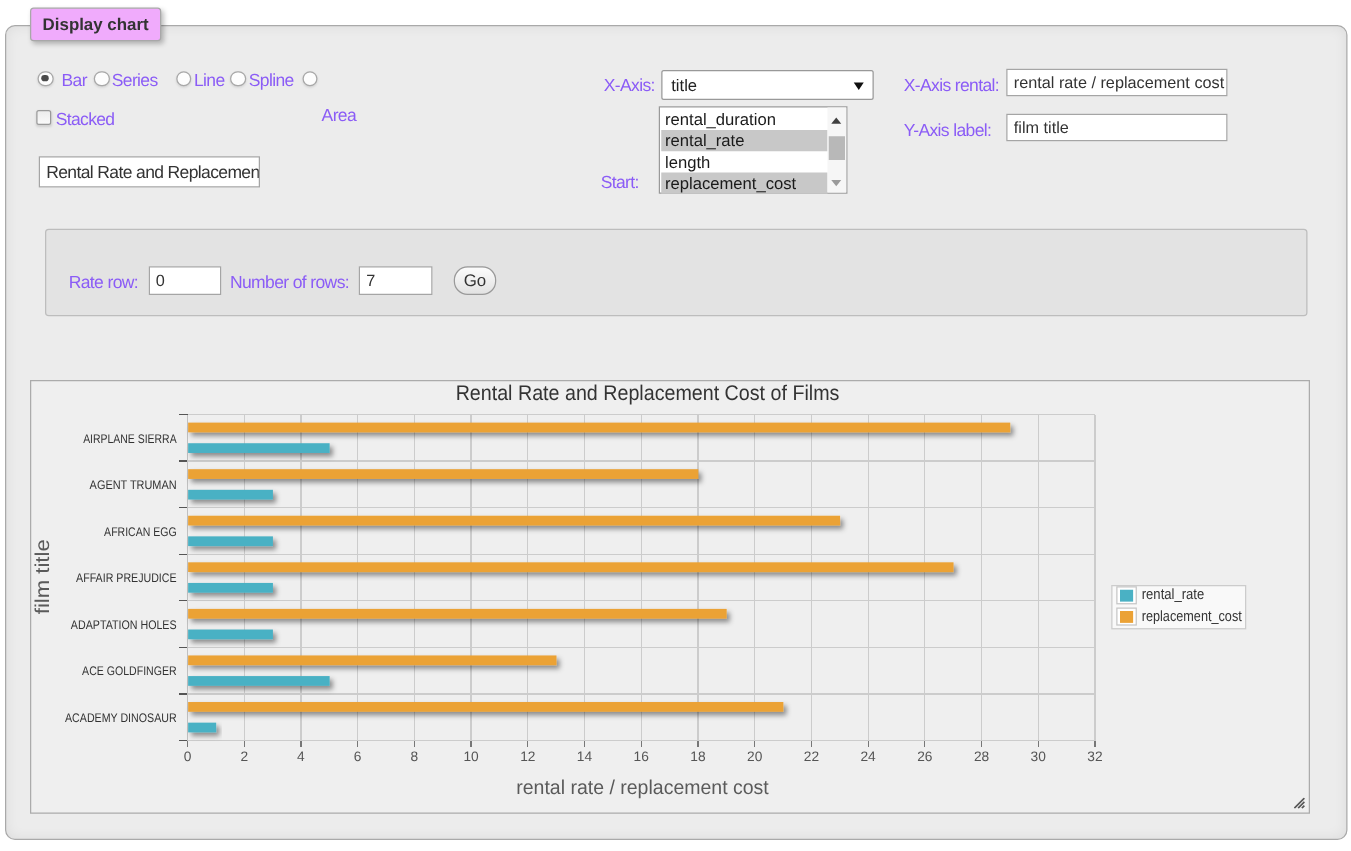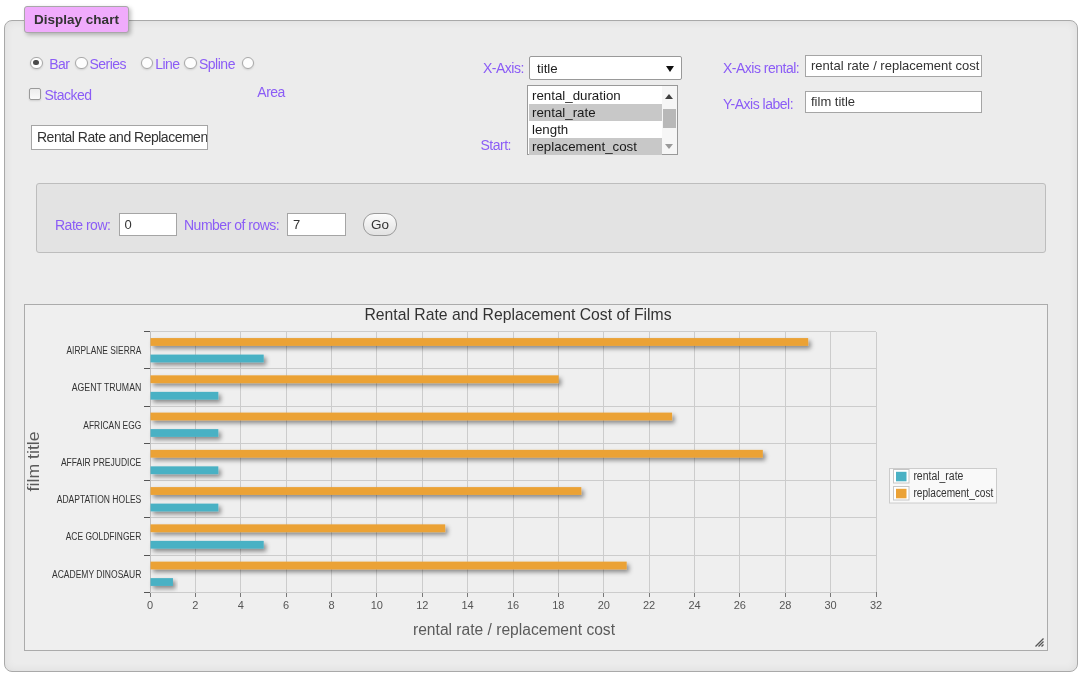--- a/index.html
+++ b/index.html
@@ -5,21 +5,21 @@
   * { margin:0; padding:0; box-sizing:border-box; }
   html,body { width:1081px; height:681px; background:#fff; font-family:"Liberation Sans", sans-serif; position:relative; overflow:hidden; }
   .abs { position:absolute; }
   .fieldset { position:absolute; left:4px; top:20px; width:1074px; height:652px; background:#ececec; border:1px solid #a9a9a9; border-radius:8px; box-shadow: inset 0 0 10px rgba(0,0,0,0.07); }
   .legend { position:absolute; left:24px; top:6px; width:105px; height:27px; background:#f0abfc; border:1px solid #a8a8a8; border-radius:3px; box-shadow:2px 2px 4px rgba(0,0,0,0.25); font-size:13.5px; font-weight:bold; color:#333; text-align:center; line-height:25px; }
   .lbl { position:absolute; font-size:14px; color:#8b5cf6; white-space:nowrap; letter-spacing:-0.5px; }
   .radio { position:absolute; width:12.5px; height:12.5px; border:1.5px solid #a8a8a8; border-radius:50%; background:#fdfdfd; box-shadow:0 1px 2px rgba(0,0,0,0.12); }
   .radio.sel::after { content:""; position:absolute; left:2px; top:2px; width:5.5px; height:5.5px; border-radius:50%; background:#4a4a4a; }
   .checkbox { position:absolute; width:12px; height:12px; border:1px solid #9a9a9a; background:linear-gradient(#ececec,#fafafa); border-radius:2px; box-shadow:0 1px 2px rgba(0,0,0,0.12); }
   .tinput { position:absolute; background:#fff; border:1px solid #a5a5a5; font-size:14px; color:#333; line-height:23px; padding-left:5px; white-space:nowrap; overflow:hidden; }
-  .select { position:absolute; left:529px; top:56px; width:153px; height:24px; background:#fff; border:1px solid #999; border-radius:2px; }
+  .select { position:absolute; left:529px; top:56px; width:170px; height:24px; background:#fff; border:1px solid #999; border-radius:2px; }
   .select .txt { position:absolute; left:7px; top:4px; font-size:13.3px; color:#222; }
   .select .arr { position:absolute; right:7px; top:9px; width:0; height:0; border-left:4px solid transparent; border-right:4px solid transparent; border-top:6px solid #101010; }
   .listbox { position:absolute; left:527px; top:85px; width:151px; height:70px; background:#fff; border:1px solid #999; }
   .listbox .item { position:absolute; left:1px; width:133px; height:17px; font-size:13.3px; color:#1a1a1a; padding-left:3px; line-height:17px; white-space:nowrap; }
   .listbox .item.sel { background:#c8c8c8; }
   .sbar { position:absolute; right:0; top:0; width:15px; height:68px; background:#f6f6f6; }
   .sbar .thumb { position:absolute; left:1px; top:23px; width:13px; height:19px; background:#b8b8b8; }
   .sbar .up { position:absolute; left:3px; top:8px; width:0; height:0; border-left:4.5px solid transparent; border-right:4.5px solid transparent; border-bottom:5.5px solid #404040; }
   .sbar .dn { position:absolute; left:3px; bottom:5px; width:0; height:0; border-left:4.5px solid transparent; border-right:4.5px solid transparent; border-top:5.5px solid #9a9a9a; }
   .rowsbox { position:absolute; left:36px; top:183px; width:1010px; height:70px; background:#e3e3e3; border:1px solid #bdbdbd; border-radius:3px; }

